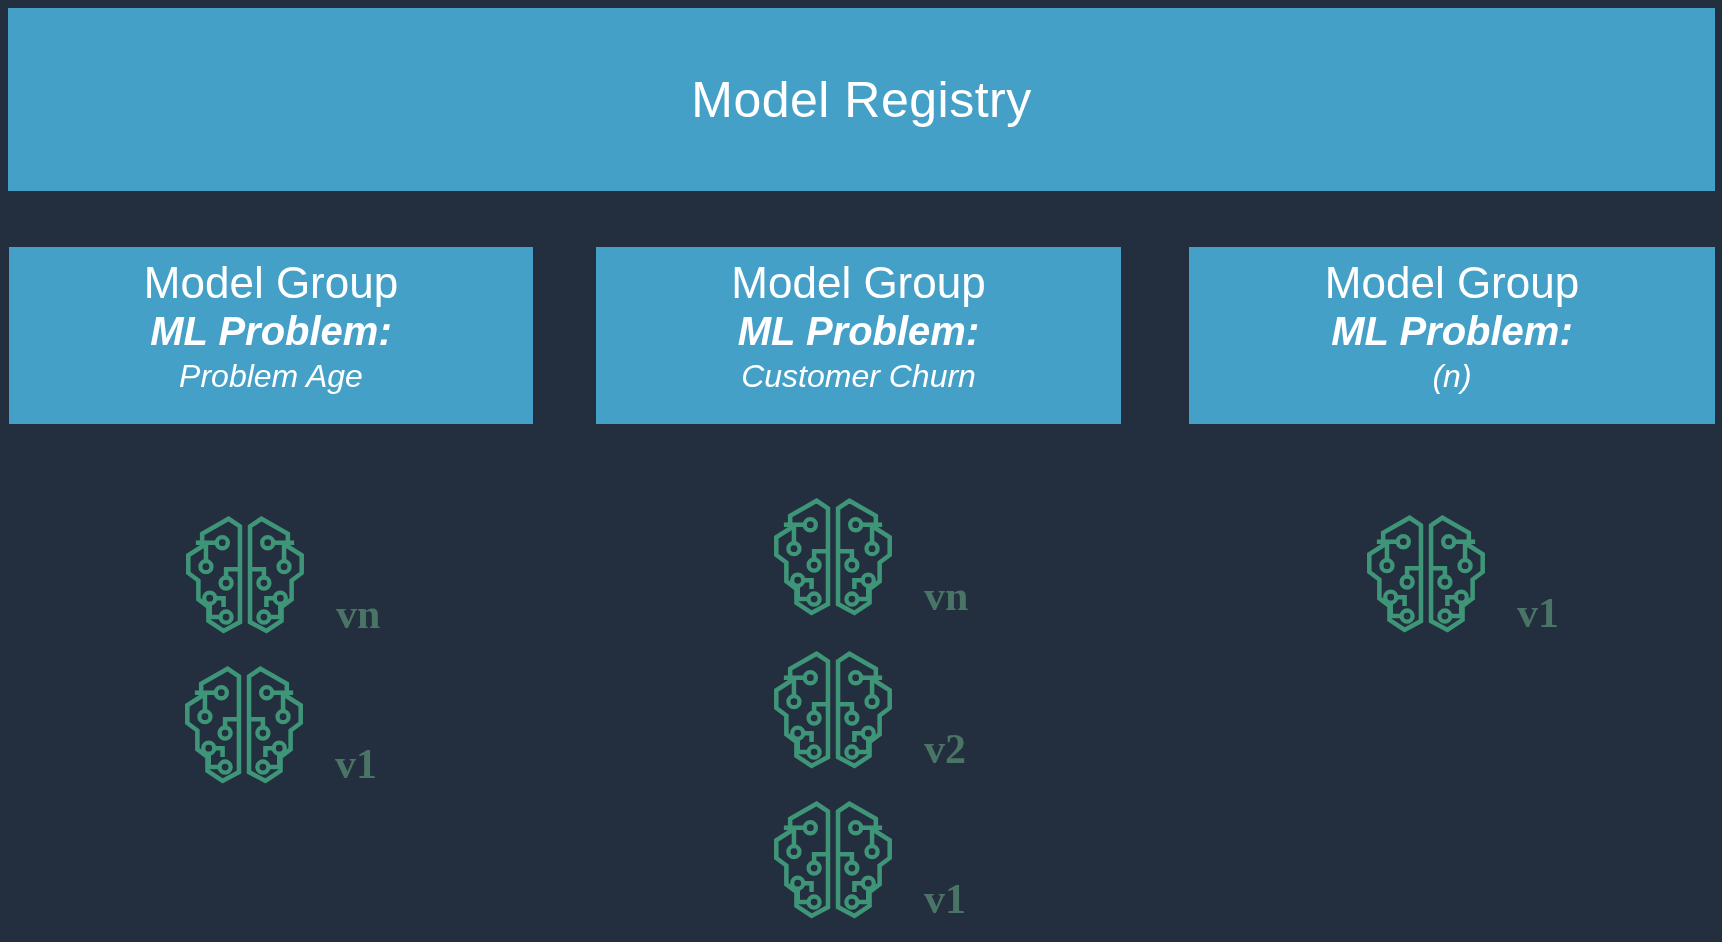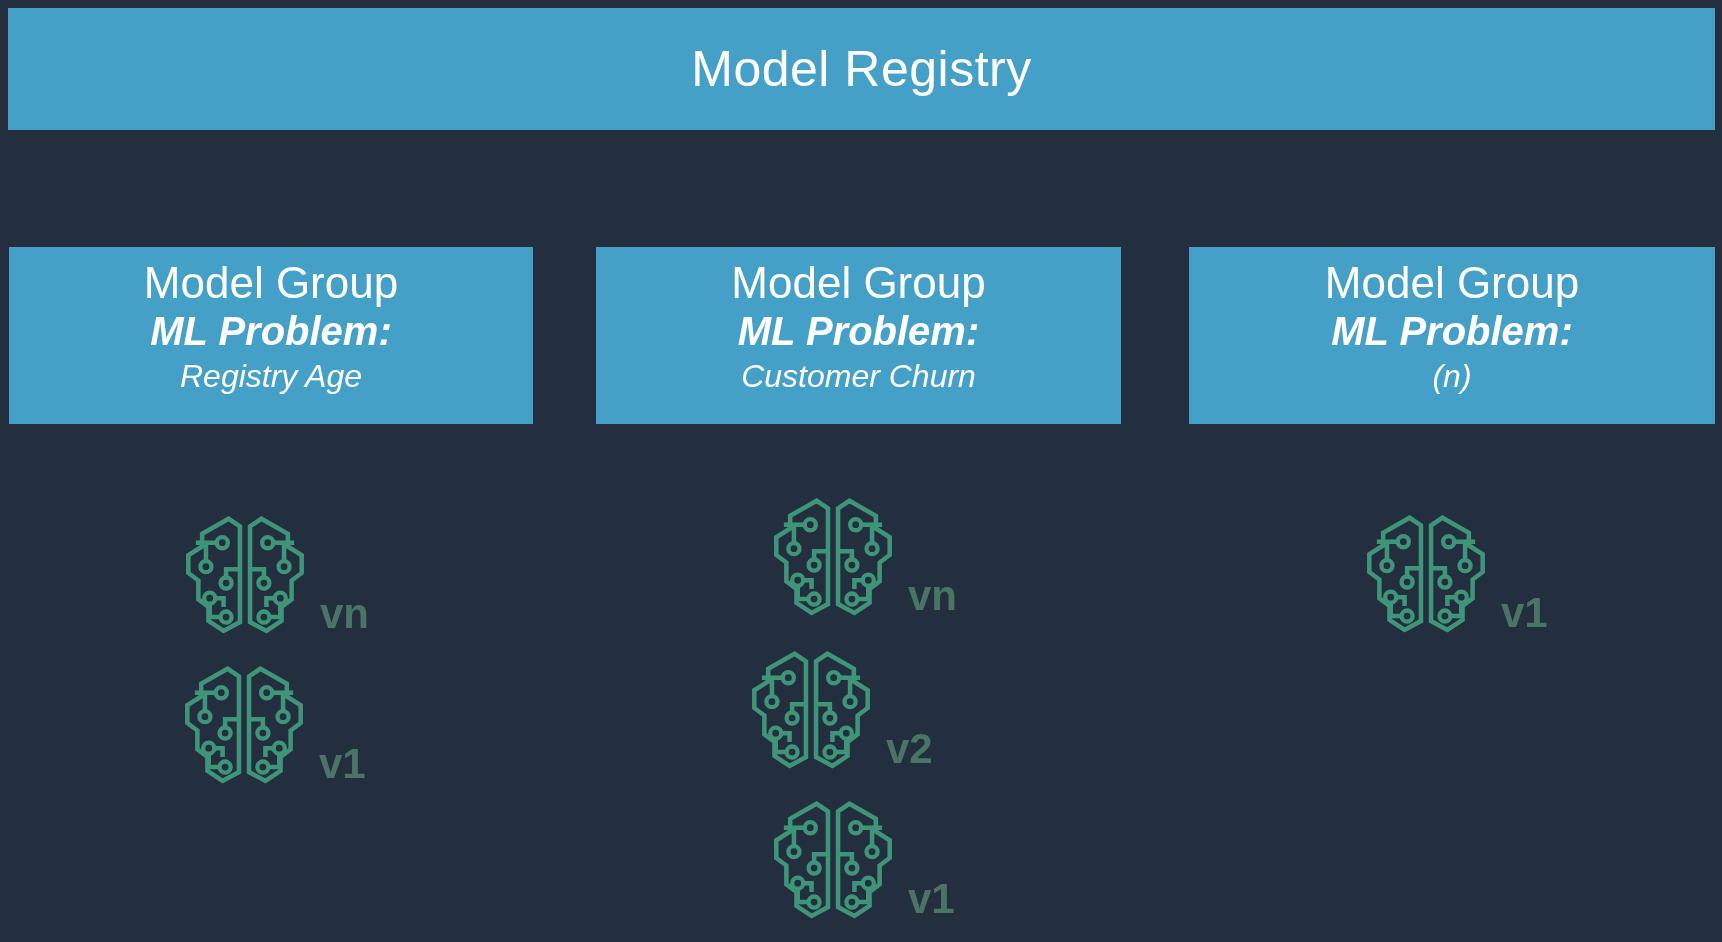--- a/index.html
+++ b/index.html
@@ -11,21 +11,21 @@
   }
   html,body{margin:0;padding:0;background:var(--background);}
   .canvas{
     position:relative;
     width:1722px;height:942px;
     background:var(--background);
     font-family:"Liberation Sans",sans-serif;
     overflow:hidden;
   }
   .header{
-    position:absolute;left:8px;top:8px;width:1707px;height:122px;
+    position:absolute;left:8px;top:8px;width:1707px;height:183px;
     background:var(--box-blue);
     display:flex;align-items:center;justify-content:center;
   }
   .header-title{
     color:var(--title-white);
     font-size:50px;
     letter-spacing:0.5px;
   }
   .group-box{
     position:absolute;top:247px;height:177px;
@@ -49,28 +49,29 @@
     width:126px;height:130px;
     color:var(--brain-green);
     display:block;
     flex:0 0 auto;
   }
   .vlabel{
     color:var(--version-green);
     font-size:42px;
     font-weight:bold;
     line-height:1;
-    margin-left:12px;
+    margin-left:28px;
     margin-bottom:8px;
+    font-family:Liberation Serif, serif;
   }
   
   .mv-g1-a{left:182px;top:513px;}
   .mv-g1-b{left:181px;top:663px;}
   .mv-g2-a{left:770px;top:495px;}
-  .mv-g2-b{left:748px;top:648px;}
+  .mv-g2-b{left:770px;top:648px;}
   .mv-g2-c{left:770px;top:798px;}
   .mv-g3-a{left:1363px;top:512px;}
 </style>
 </head>
 <body>
 
 <svg width="0" height="0" style="position:absolute">
   <defs>
     <g id="brain-icon" fill="none" stroke="currentColor" stroke-width="3.6" stroke-linejoin="miter">
 
@@ -105,21 +106,21 @@
 
 <div class="canvas">
 
   <div class="header">
     <span class="header-title">Model Registry</span>
   </div>
 
   <div class="group-box g1">
     <div class="group-title">Model Group</div>
     <div class="group-subtitle">ML Problem:</div>
-    <div class="group-problem">Registry Age</div>
+    <div class="group-problem">Problem Age</div>
   </div>
 
   <div class="group-box g2">
     <div class="group-title">Model Group</div>
     <div class="group-subtitle">ML Problem:</div>
     <div class="group-problem">Customer Churn</div>
   </div>
 
   <div class="group-box g3">
     <div class="group-title">Model Group</div>

